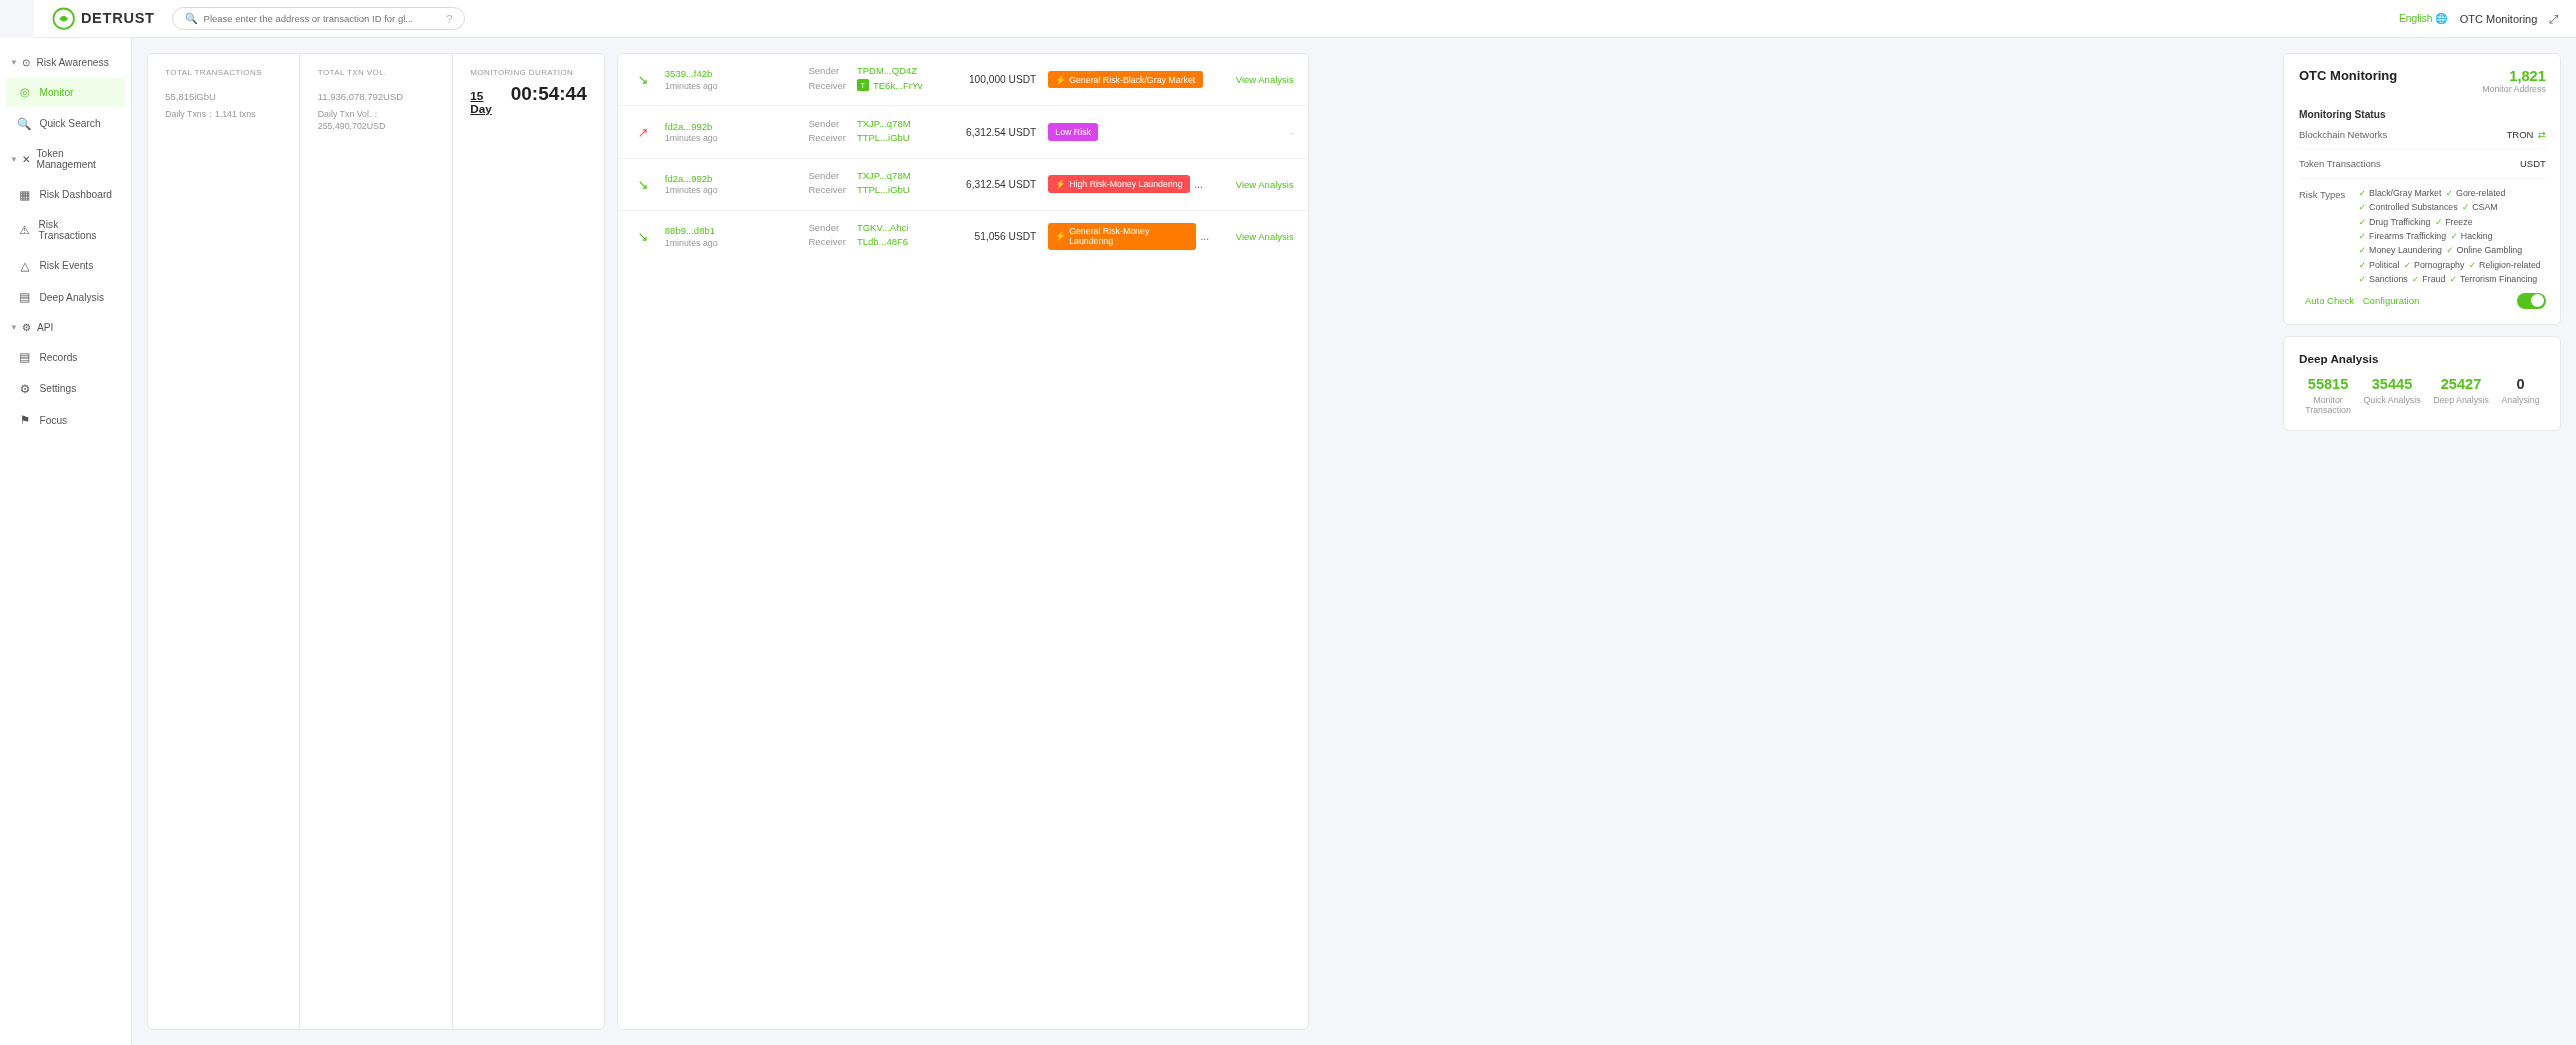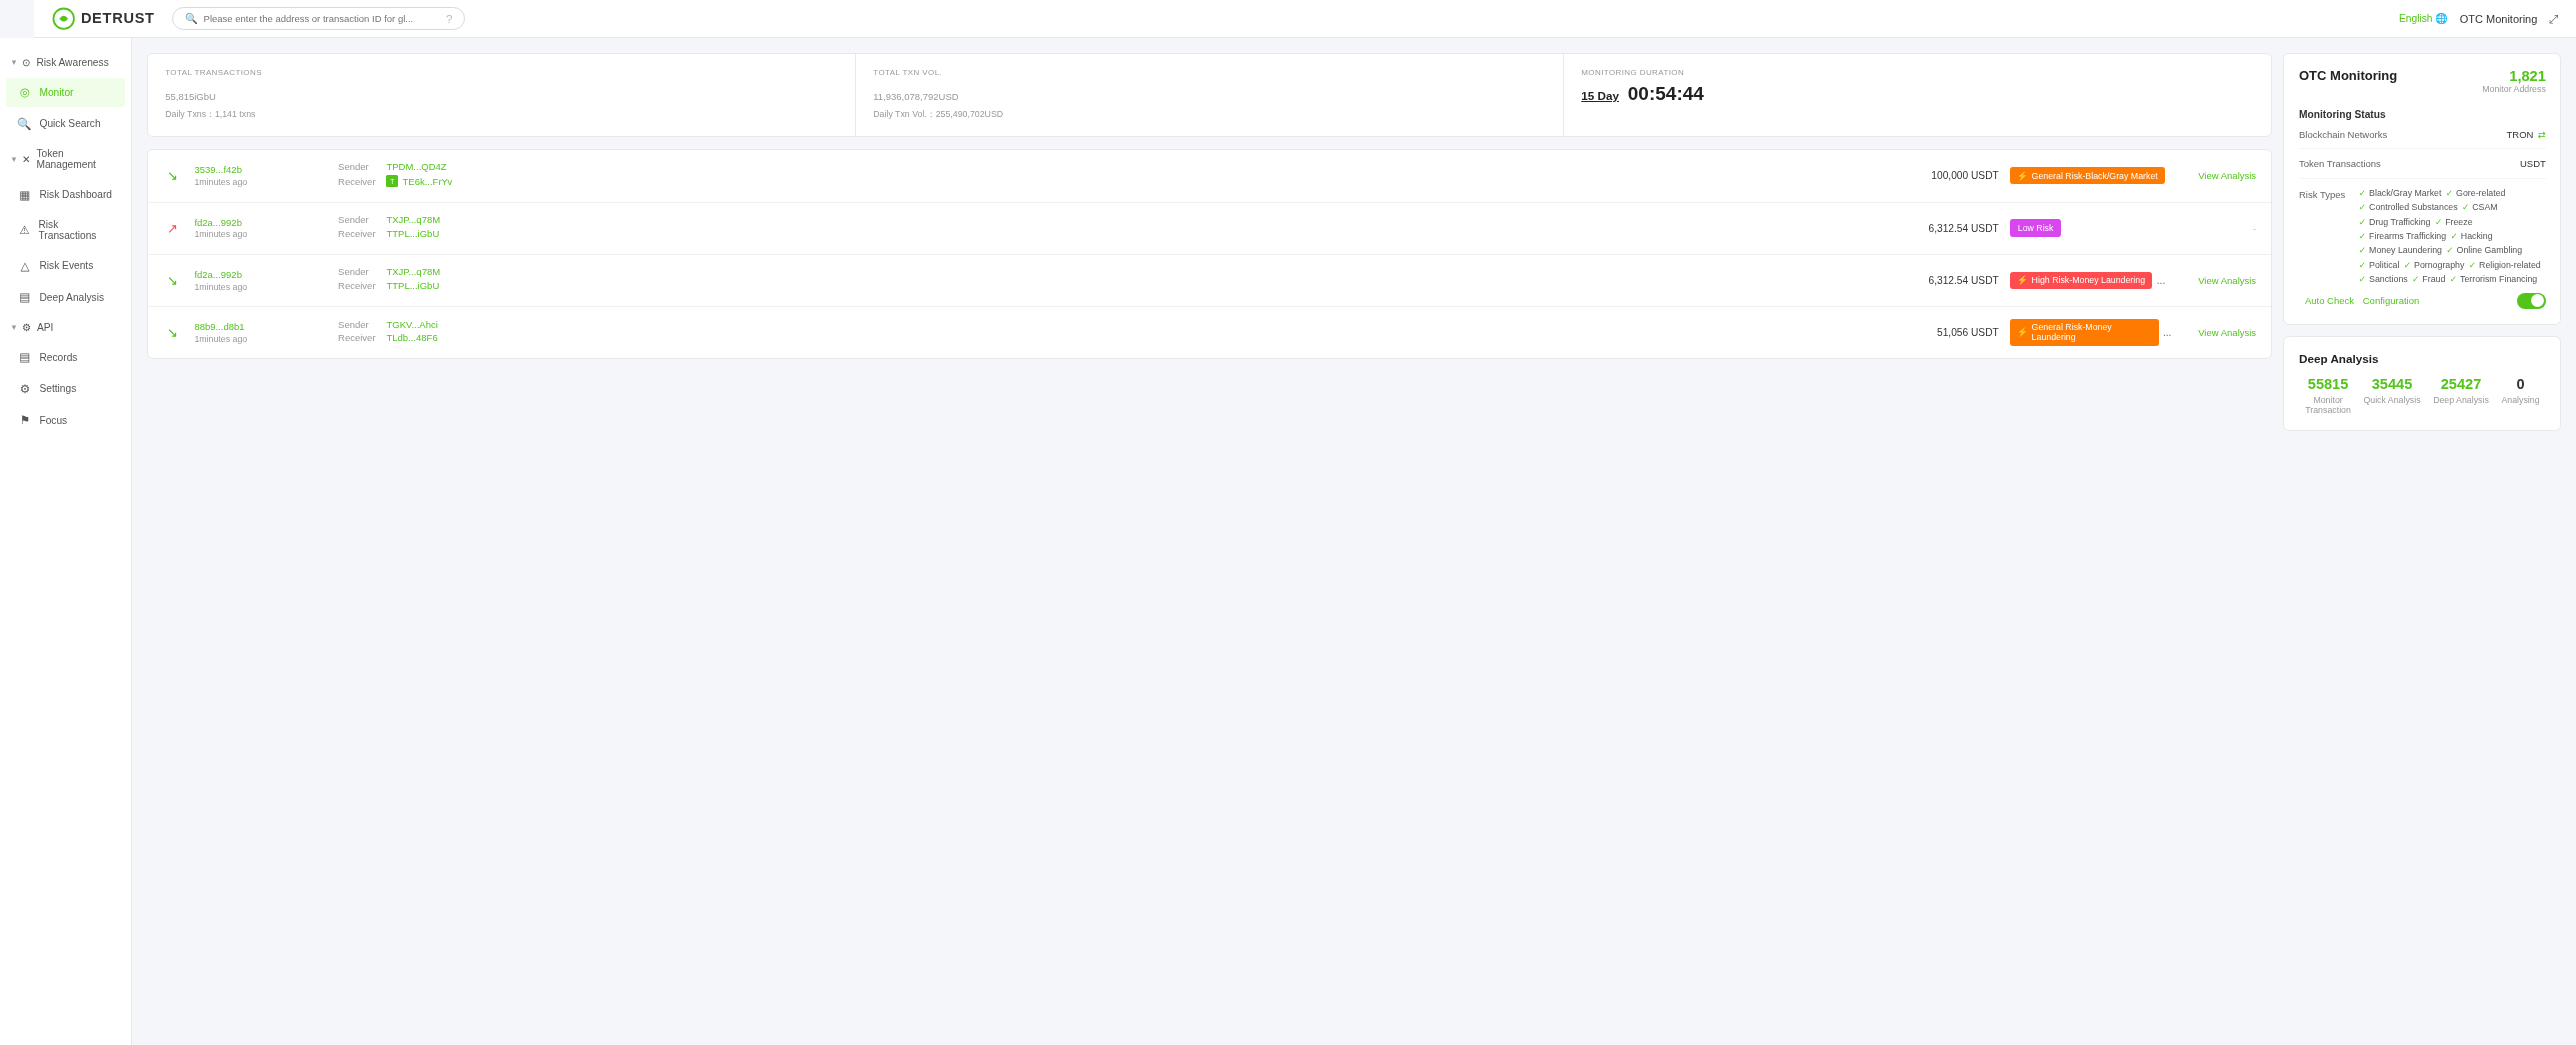--- a/index.html
+++ b/index.html
@@ -41,21 +41,21 @@
     }
     .sidebar-item.active { background: #f0fde8; color: #52c41a; font-weight: 500; }
     .sidebar-item .icon { font-size: 11.7px; width: 14.6px; text-align: center; }
     .sidebar-section { display: flex; align-items: center; gap: 5.9px; padding: 7.3px 11.7px; cursor: pointer; color: #555; font-size: 10.2px; font-weight: 500; }
     .sidebar-section .chevron { font-size: 8.8px; color: #999; }
 
     
     .main { flex: 1; overflow-y: auto; padding: 14.6px; display: flex; gap: 11.7px; }
 
     
-    .left-panel { flex: 1; display: flex; flex-direction: column; gap: 11.7px; min-width: 0; }
+    .left-panel { flex: 1; display: flex; flex-direction: row; gap: 11.7px; min-width: 0; }
 
     
     .stats-row { display: flex; gap: 0; border: 0.7px solid #e8e8e8; border-radius: 5.9px; background: #fff; overflow: hidden; }
     .stat-card { flex: 1; padding: 14.6px 17.6px; border-right: 0.7px solid #e8e8e8; }
     .stat-card:last-child { border-right: none; }
     .stat-label { font-size: 8px; color: #999; text-transform: uppercase; letter-spacing: 0.4px; margin-bottom: 5.9px; font-weight: 500; }
     .stat-value { font-size: 19px; font-weight: 700; color: #222; }
     .stat-value span { font-size: 9.5px; font-weight: 400; color: #999; }
     .stat-sub { font-size: 8.8px; color: #999; margin-top: 4.4px; }
     .stat-duration { font-size: 9.5px; color: #666; text-decoration: underline; }

